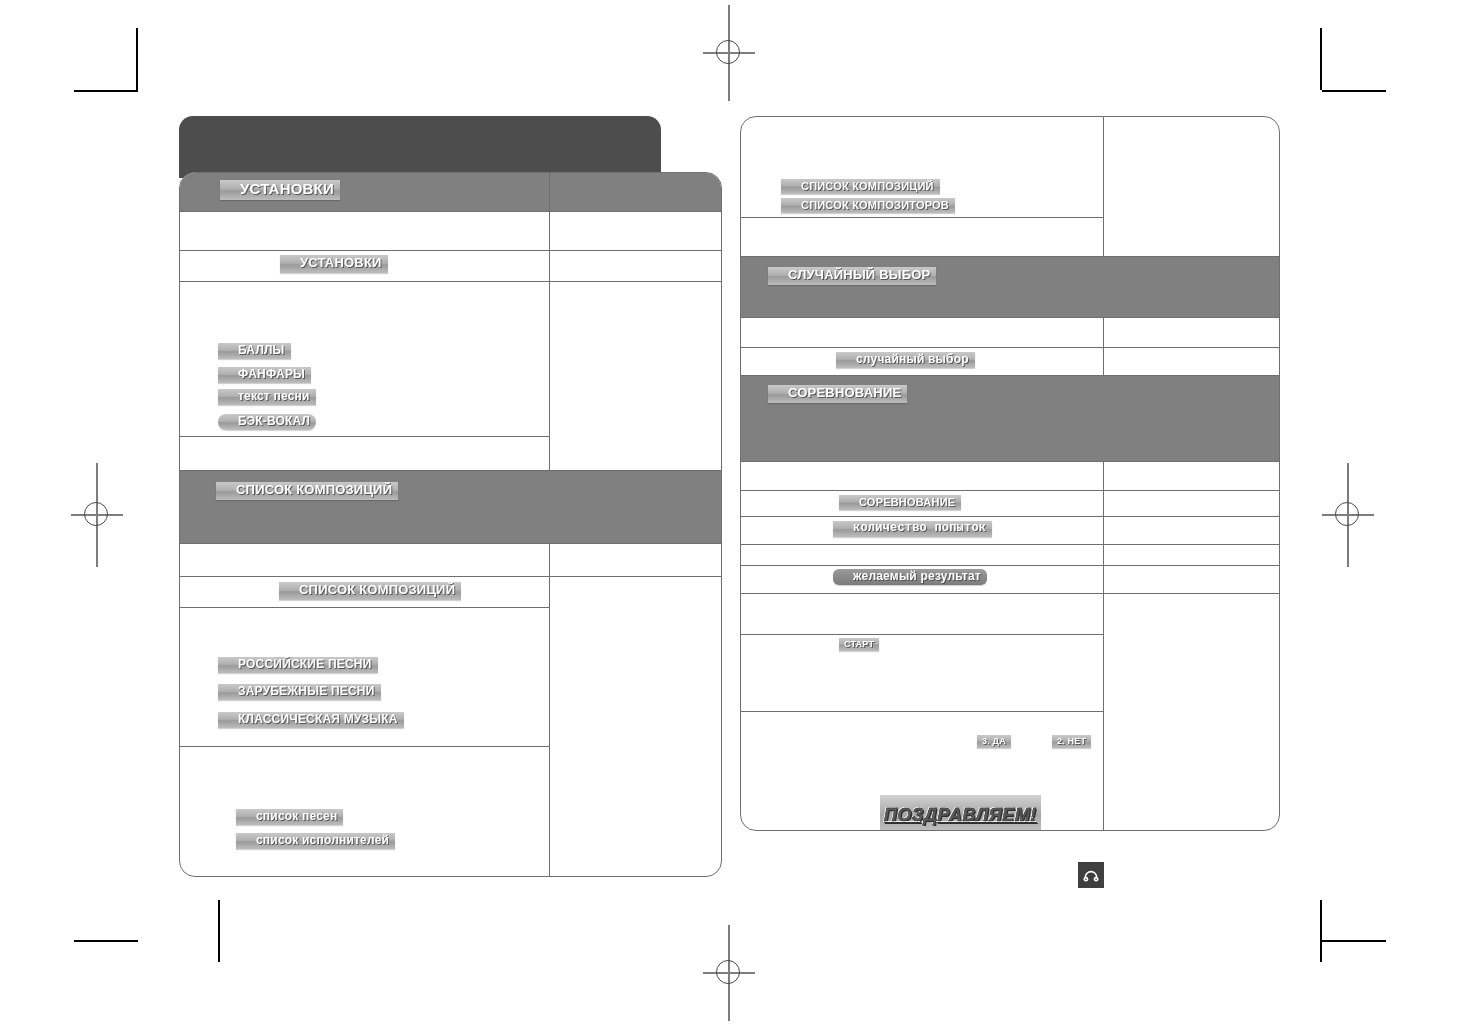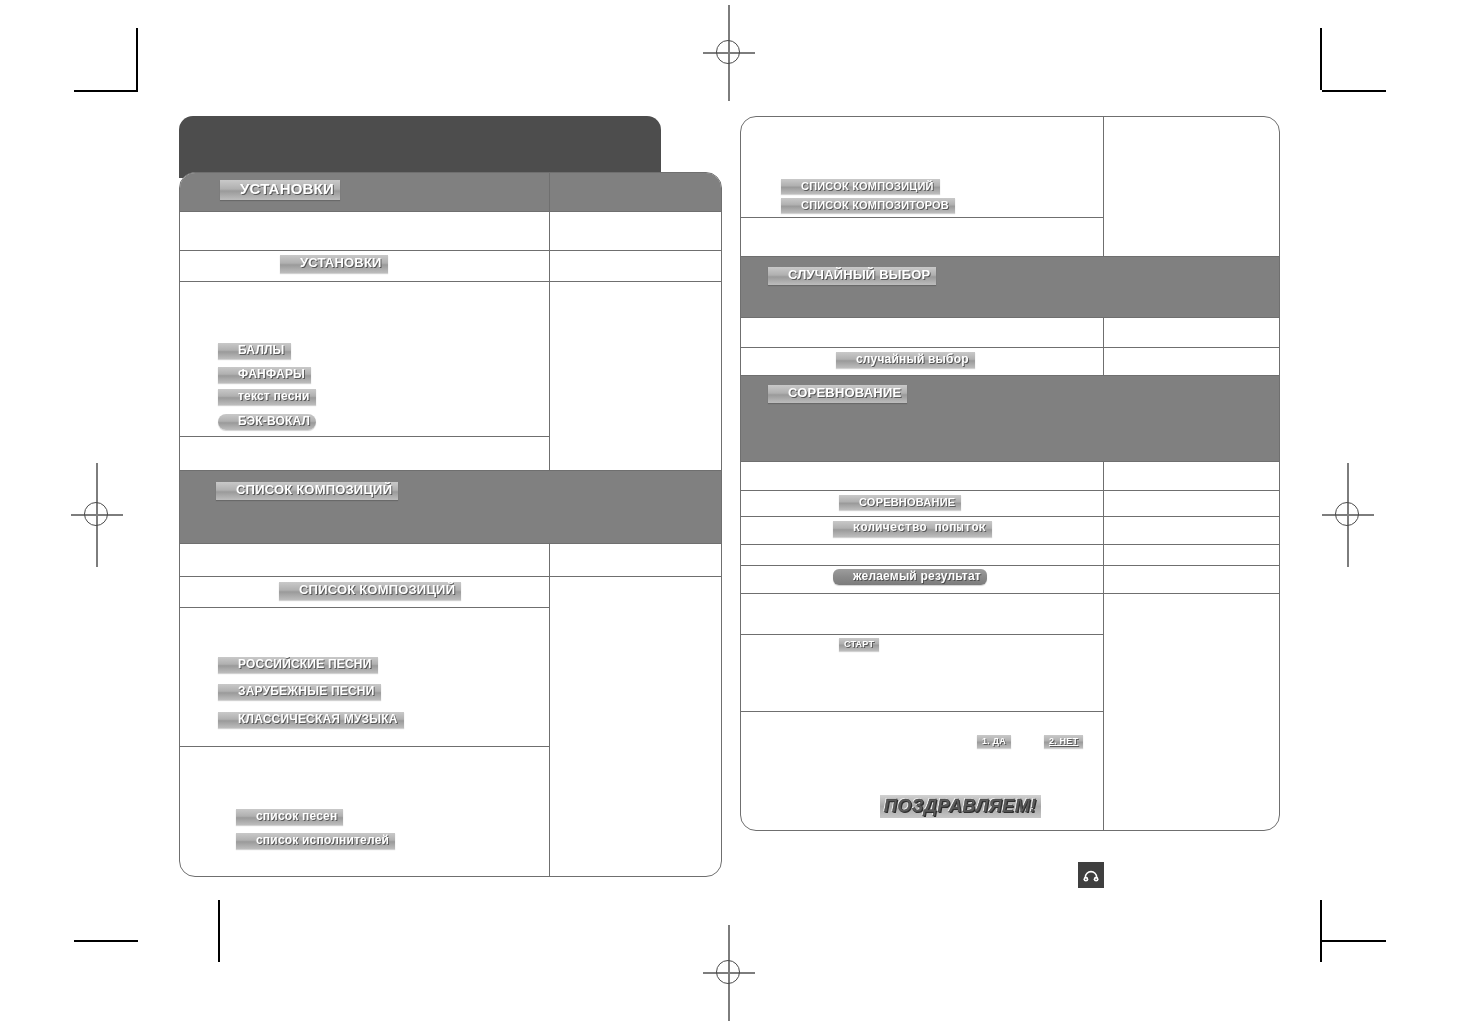--- a/index.html
+++ b/index.html
@@ -43,22 +43,23 @@
   .lcd.dk{
     background:linear-gradient(180deg,#9d9d9d 0%,#8a8a8a 50%,#7c7c7c 100%);
   }
   .lcd.tiny{font-size:9px;padding:1px 5px 2px 5px;}
 
   .congrats{
     position:absolute;white-space:nowrap;font-weight:bold;font-style:italic;
     font-size:18px;letter-spacing:0.5px;
     color:#5a5a5a;
     background:linear-gradient(180deg,#d2d2d2 0%,#a6a6a6 50%,#c6c6c6 100%);
-    padding:1px 4px;
+    padding:10px 4px;
     text-shadow:1px 1px 0 #2e2e2e, -1px -1px 0 #f0f0f0;
+    text-decoration:underline;
     -webkit-text-stroke:0.4px #333;
   }
 
   .hp-icon{
     position:absolute;width:26px;height:26px;background:#3f3f3f;
     display:flex;align-items:center;justify-content:center;
   }
 </style>
 </head>
 <body>
@@ -166,22 +167,22 @@
   <div class="rule" style="left:0;top:448px;width:540px;"></div>
 
   <div class="lcd dk" style="left:92px;top:452px;font-size:12px;border-radius:6px;">желаемый результат</div>
   <div class="rule" style="left:0;top:476px;width:540px;"></div>
   <div class="rule" style="left:0;top:517px;width:362px;"></div>
 
   <div class="lcd tiny" style="left:98px;top:521px;">СТАРТ</div>
 
   <div class="rule" style="left:0;top:594px;width:362px;"></div>
 
-  <div class="lcd tiny" style="left:236px;top:618px;">1. ДА</div>
-  <div class="lcd tiny" style="left:303px;top:618px;text-decoration:underline;">2. НЕТ</div>
+  <div class="lcd tiny" style="left:236px;top:618px;">3. ДА</div>
+  <div class="lcd tiny" style="left:311px;top:618px;">2. НЕТ</div>
 
   <div class="congrats" style="left:139px;top:678px;">ПОЗДРАВЛЯЕМ!</div>
 </div>
 
 <div class="hp-icon" style="left:1078px;top:862px;">
   <svg width="18" height="18" viewBox="0 0 24 24" aria-hidden="true">
     <path d="M4.5 15 A7.5 7.5 0 0 1 19.5 15" stroke="#ffffff" stroke-width="2.1" fill="none" stroke-linecap="round"></path>
     <circle cx="5.2" cy="17.6" r="3.2" fill="#ffffff"></circle>
     <circle cx="18.8" cy="17.6" r="3.2" fill="#ffffff"></circle>
     <circle cx="5.2" cy="17.6" r="1.1" fill="#3f3f3f"></circle>

